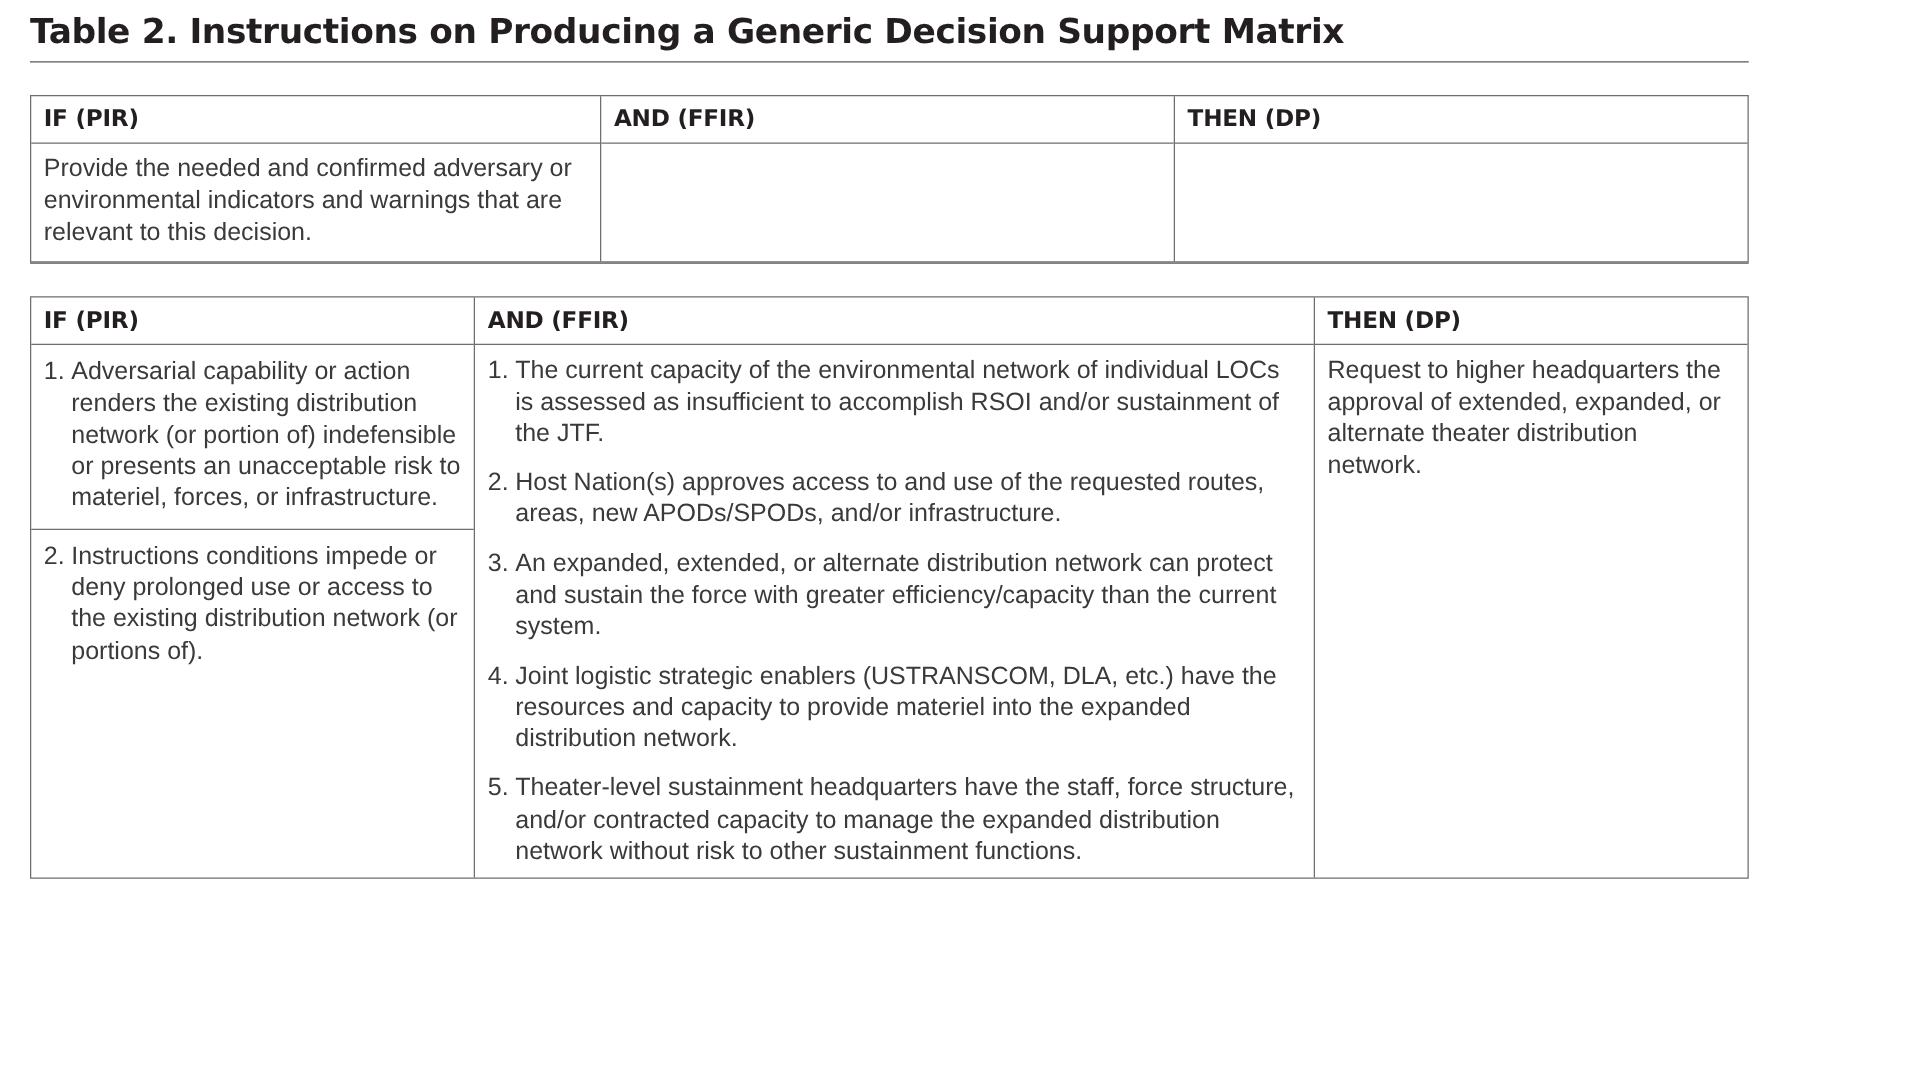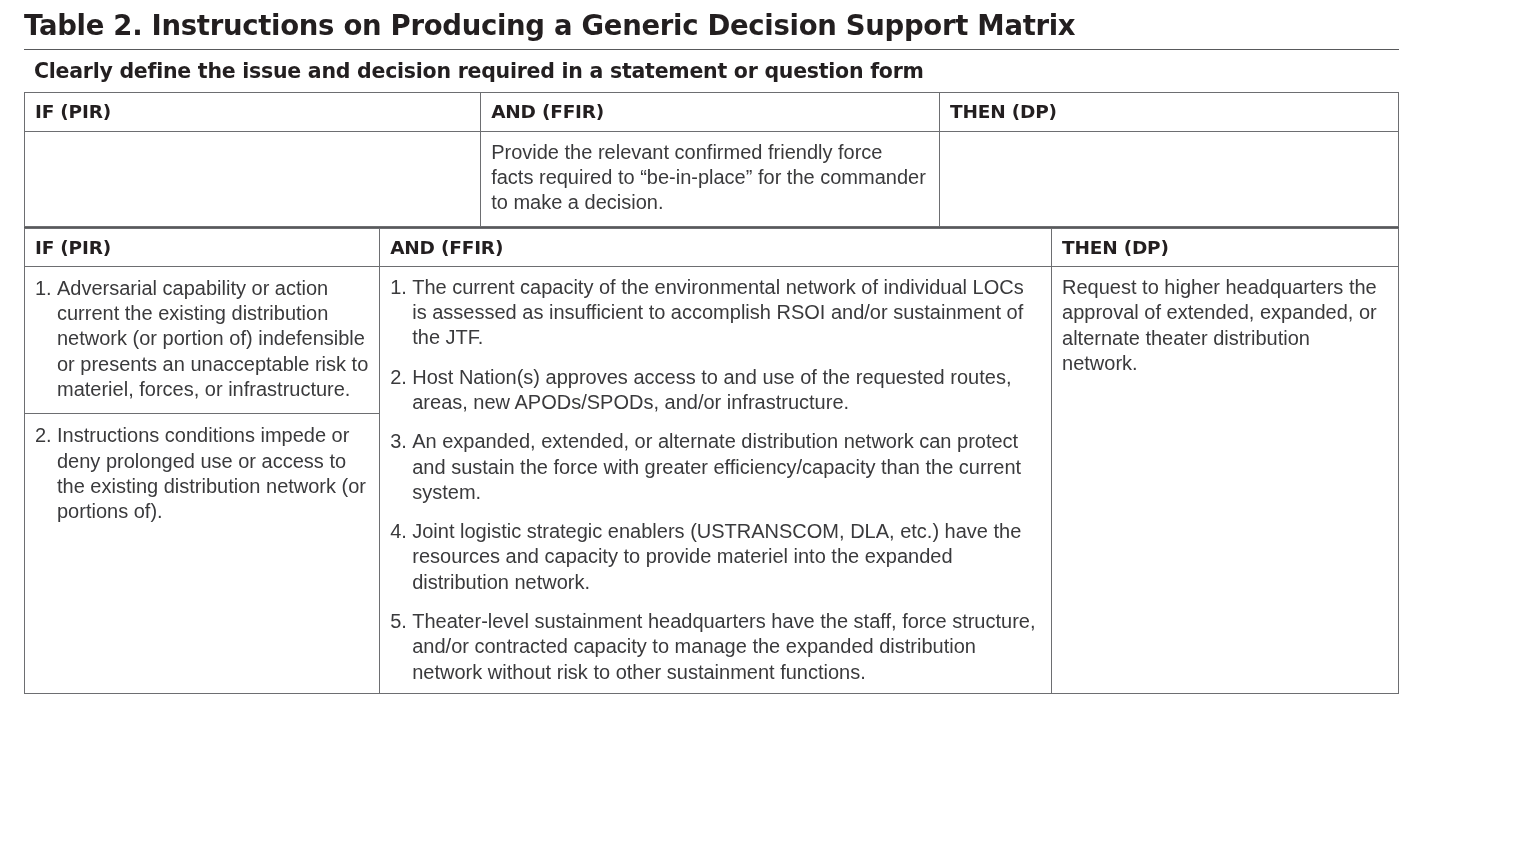--- a/index.html
+++ b/index.html
@@ -46,20 +46,21 @@
     font-size: 20.5px;
     letter-spacing: -0.25px;
     color: #231f20;
     padding: 9px 0 9px 10px;
     line-height: 1.2;
   }
   .grid {
     display: flex;
     border: 1.2px solid #6d6e71;
     box-sizing: border-box;
+    margin-top: 26px;
   }
   .col {
     box-sizing: border-box;
     border-right: 1.2px solid #6d6e71;
     display: flex;
     flex-direction: column;
   }
   .col:last-child { border-right: none; }
 
   .col-head {
@@ -129,31 +130,30 @@
   #tbl3 .c0 ol.numlist > li { margin-bottom: 0; }
 </style>
 </head>
 <body>
 
 <div class="page">
 
   <h1 class="table-title" id="tbl2-title">Table 2. Instructions on Producing a Generic Decision Support Matrix</h1>
 
   <div class="tbl" id="tbl2">
-    <div class="caption-row">Clearly define the issue and decision required in a statement or question form</div>
 
     <div class="grid">
 
       <div class="col c0">
         <div class="col-head">IF (PIR)</div>
+        <div class="col-body plain">Provide the needed and confirmed adversary or environmental indicators and warnings that are relevant to this decision.</div>
       </div>
 
       <div class="col c1">
         <div class="col-head">AND (FFIR)</div>
-        <div class="col-body plain">Provide the relevant confirmed friendly force facts required to “be-in-place” for the commander to make a decision.</div>
       </div>
 
       <div class="col c2">
         <div class="col-head">THEN (DP)</div>
       </div>
 
     </div>
   </div>
 
 
@@ -161,21 +161,21 @@
 
     <div class="grid">
 
       <div class="col c0">
         <div class="col-head">IF (PIR)</div>
 
         <div class="subcell">
           <ol class="numlist">
             <li>
               <span class="li-num">1.</span>
-              <span class="li-txt">Adversarial capability or action current the existing distribution network (or portion of) indefensible or presents an unacceptable risk to materiel, forces, or infrastructure.</span>
+              <span class="li-txt">Adversarial capability or action renders the existing distribution network (or portion of) indefensible or presents an unacceptable risk to materiel, forces, or infrastructure.</span>
             </li>
           </ol>
         </div>
 
         <div class="subcell flexfill">
           <ol class="numlist">
             <li>
               <span class="li-num">2.</span>
               <span class="li-txt">Instructions conditions impede or deny prolonged use or access to the existing distribution network (or portions of).</span>
             </li>

